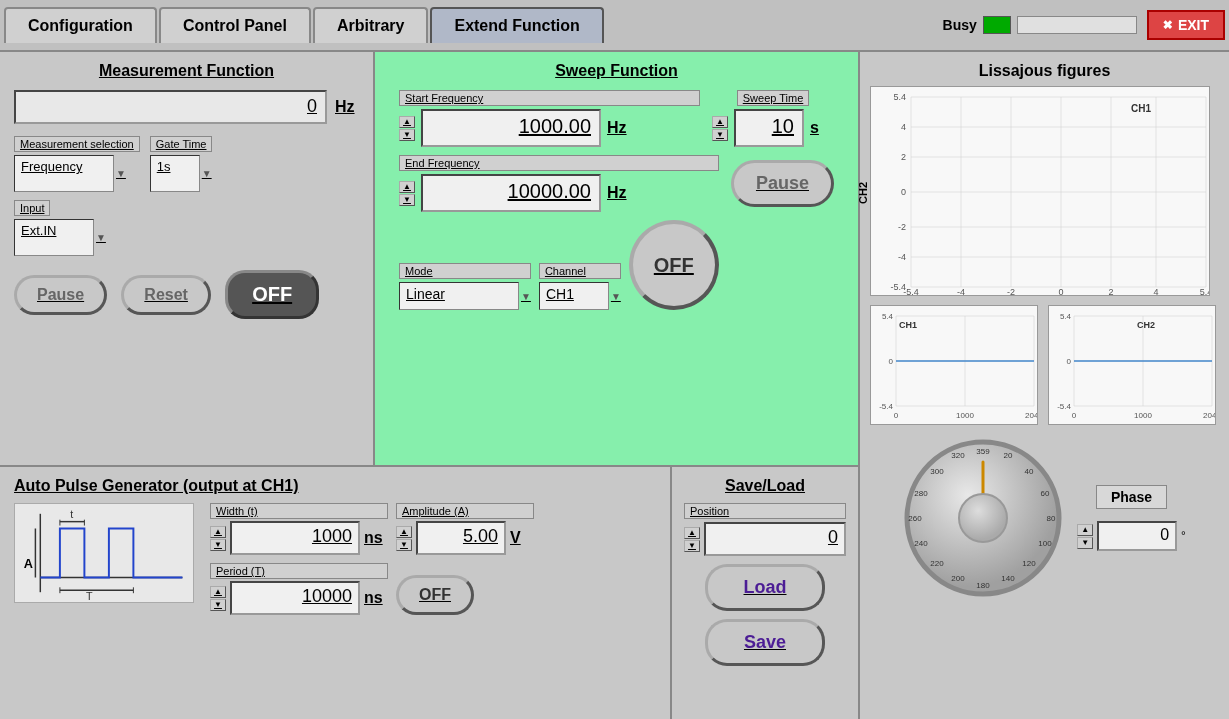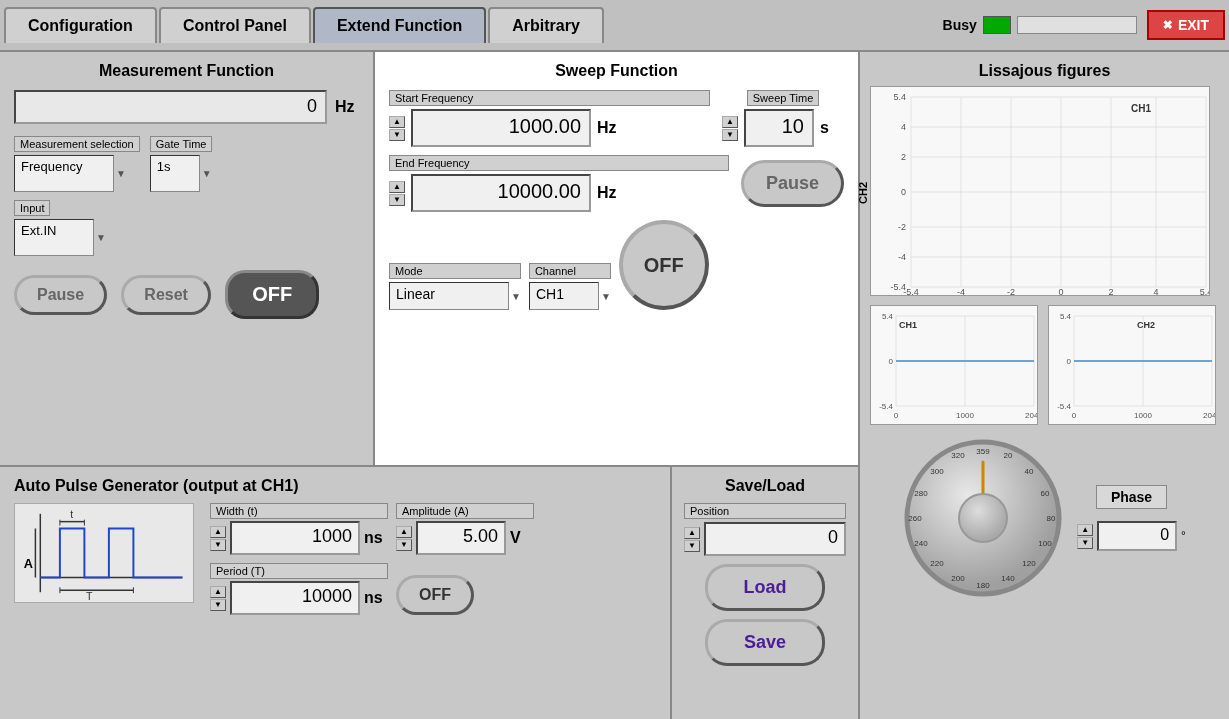--- a/index.html
+++ b/index.html
@@ -75,20 +75,21 @@
       display: flex;
       height: calc(719px - 52px);
     }
 
     
     .left-area {
       display: flex;
       flex-direction: column;
       width: 860px;
       border-right: 2px solid #888;
+      text-decoration: underline;
     }
 
     
     .top-row {
       display: flex;
       height: 415px;
       border-bottom: 2px solid #888;
     }
 
     
@@ -211,22 +212,22 @@
       background: #555;
       color: white;
       border: 3px outset #888;
       font-size: 20px;
       padding: 10px 24px;
     }
 
     
     .sweep-panel {
       flex: 1;
-      background: #ffffff;
-      padding: 10px 14px;
+      background: #86efac;
+      padding: 10px 24px;
     }
 
     .freq-input-group {
       display: flex;
       flex-direction: column;
       gap: 3px;
       flex: 1;
     }
 
     .freq-input-row {
@@ -516,22 +517,22 @@
       flex-direction: column;
       gap: 2px;
     }
   </style>
 </head>
 <body>
 
 <div class="tab-bar">
   <div class="tab">Configuration</div>
   <div class="tab">Control Panel</div>
+  <div class="tab">Arbitrary</div>
   <div class="tab active">Extend Function</div>
-  <div class="tab">Arbitrary</div>
   <div class="tab-spacer"></div>
   <div class="busy-area">
     <span class="busy-label">Busy</span>
     <div class="busy-indicator"></div>
     <div class="busy-bar"></div>
   </div>
   <button class="exit-btn">
     <span class="exit-icon">✖</span>
     <span>EXIT</span>
   </button>

